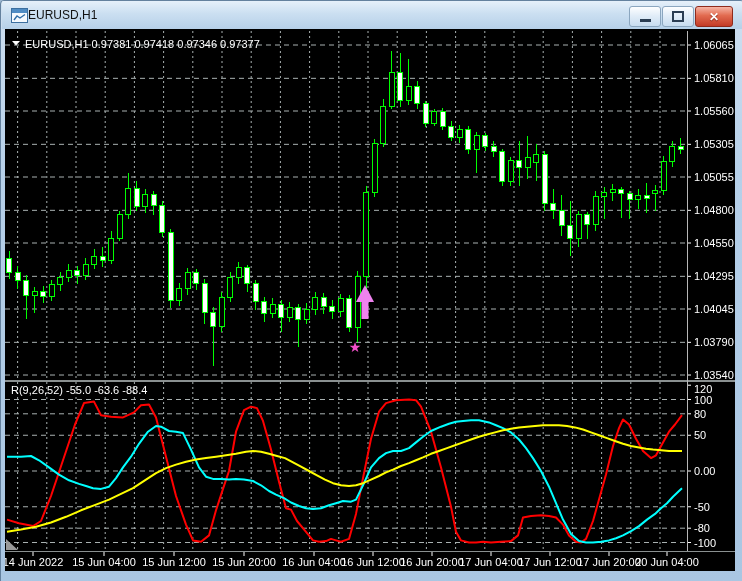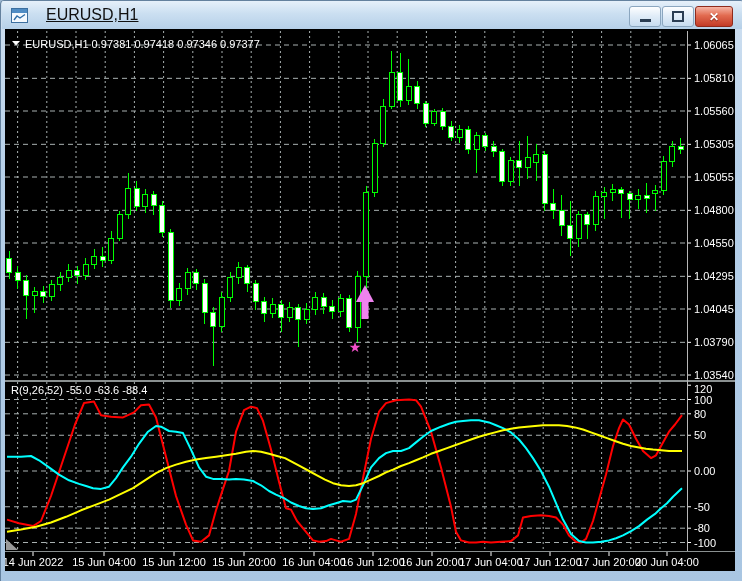--- a/index.html
+++ b/index.html
@@ -4,21 +4,21 @@
 <style>
   html,body{margin:0;padding:0;background:#9db8d2;font-family:"Liberation Sans",sans-serif;}
   .window{position:relative;width:742px;height:581px;
     background:linear-gradient(#cfe0f1,#b6d0e9 30%,#a9c6e2);
     border:1px solid #64819e;border-radius:4px 4px 0 0;overflow:hidden;
     box-shadow:inset 0 1px 0 #e9f3fb;}
   .titlebar{position:absolute;left:1px;top:0;right:1px;height:28px;
     background:linear-gradient(#e6f0fa,#cbdff1 45%,#b6d0e8);
     display:flex;align-items:center;}
   .app-icon{width:17px;height:15px;margin-left:9px;}
-  .title-text{margin-left:18px;font-size:16px;color:#111;text-decoration:underline;}
+  .title-text{margin-left:0;font-size:12px;color:#111;}
   .winbtn{position:absolute;top:5px;height:19px;border-radius:3px;
     display:flex;align-items:center;justify-content:center;cursor:default;}
   .btn-min{right:81px;width:30px;background:linear-gradient(#fdfeff,#e2edf8 45%,#c8dcef);border:1px solid #8ba6bf;}
   .btn-restore{right:48px;width:30px;background:linear-gradient(#fdfeff,#e2edf8 45%,#c8dcef);border:1px solid #8ba6bf;}
   .btn-close{right:9px;width:36px;background:linear-gradient(#f6b5a5,#e26b50 45%,#c23b27);border:1px solid #8f2a1c;}
   .glyph-min{width:11px;height:3px;background:#2b3d52;margin-top:8px;}
   .glyph-restore{width:8px;height:7px;border:2px solid #2b3d52;background:transparent;}
   .glyph-close{color:#fff;font-size:12px;font-weight:bold;text-shadow:0 1px 1px #7c1f12;}
   .client{position:absolute;left:4px;top:28px;width:730px;height:542px;background:#000;}
   svg text{font-family:"Liberation Sans",sans-serif;}

